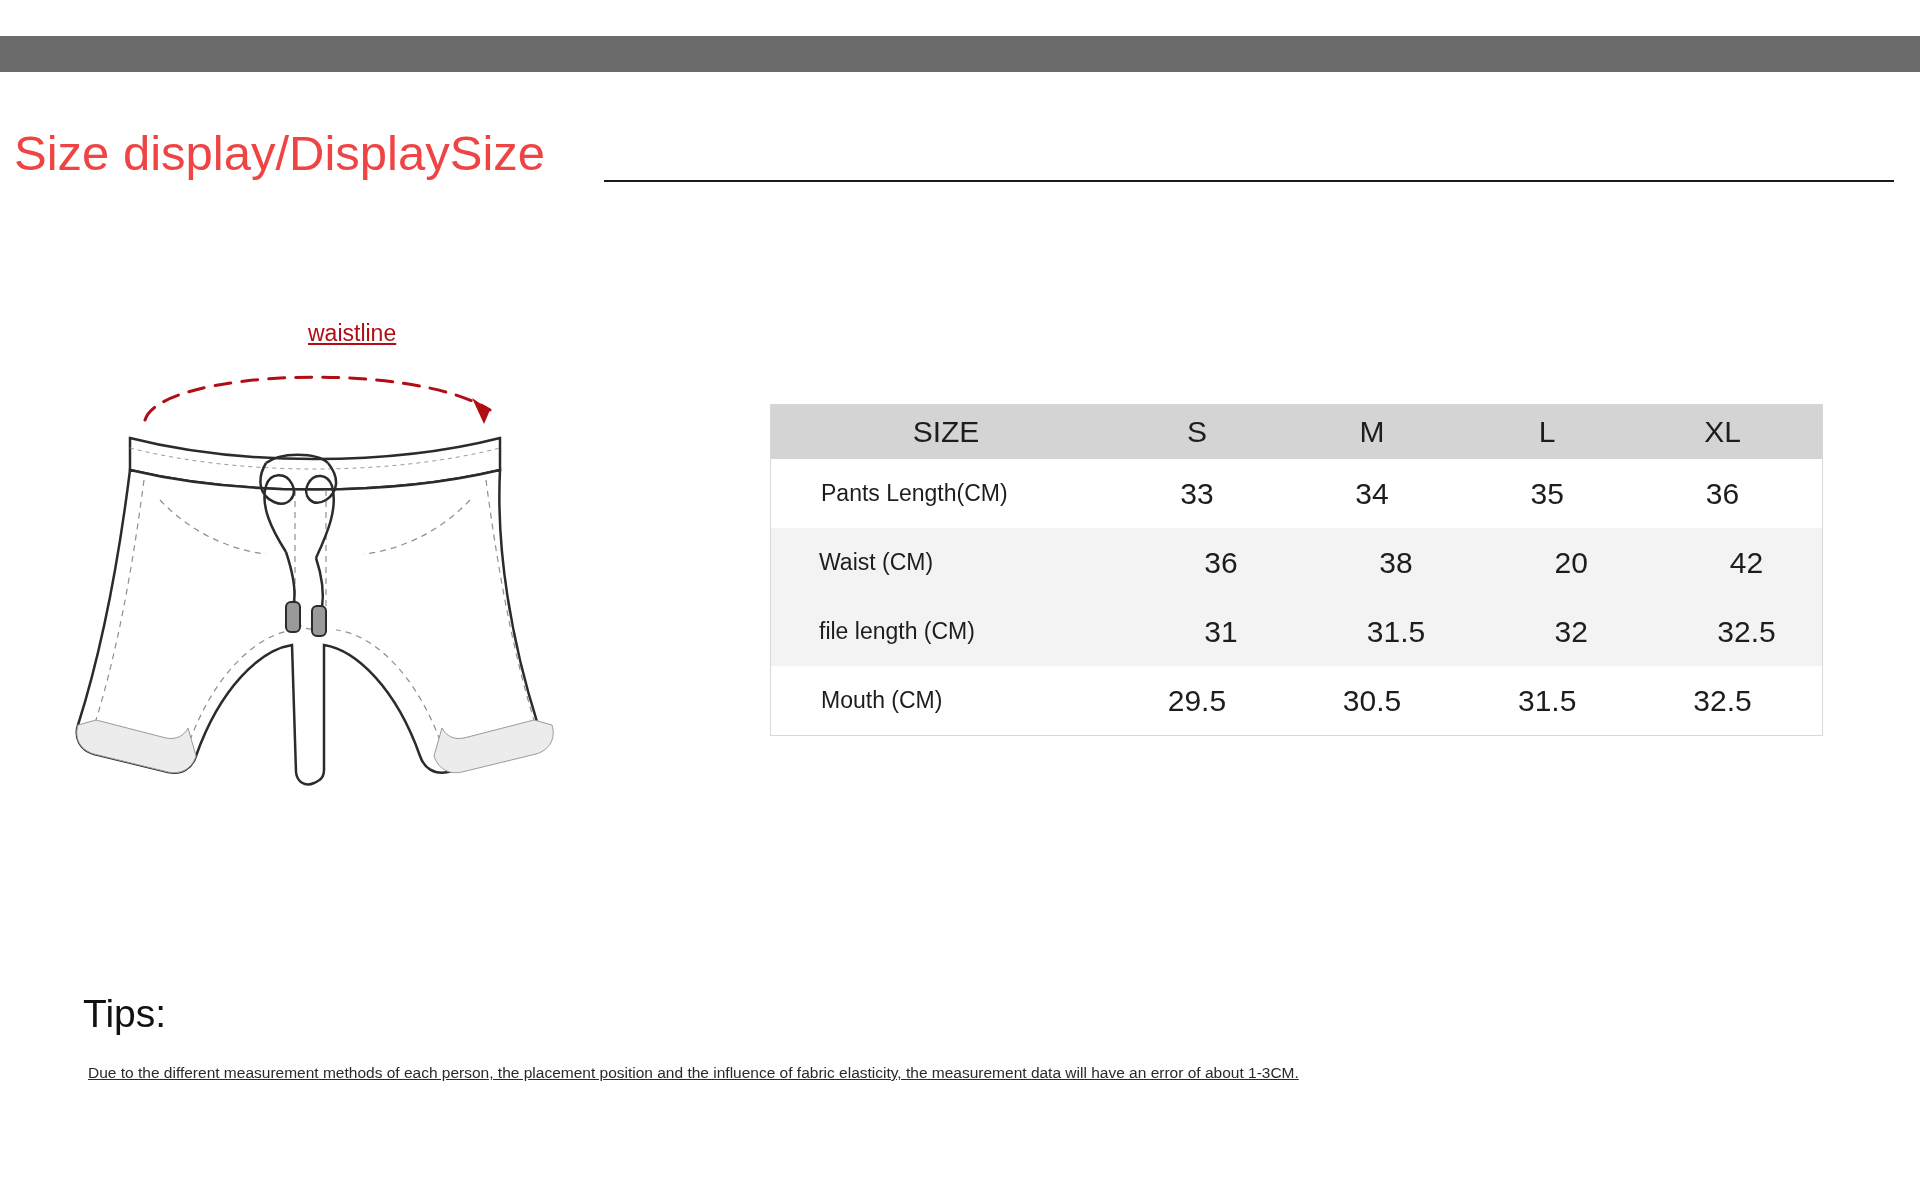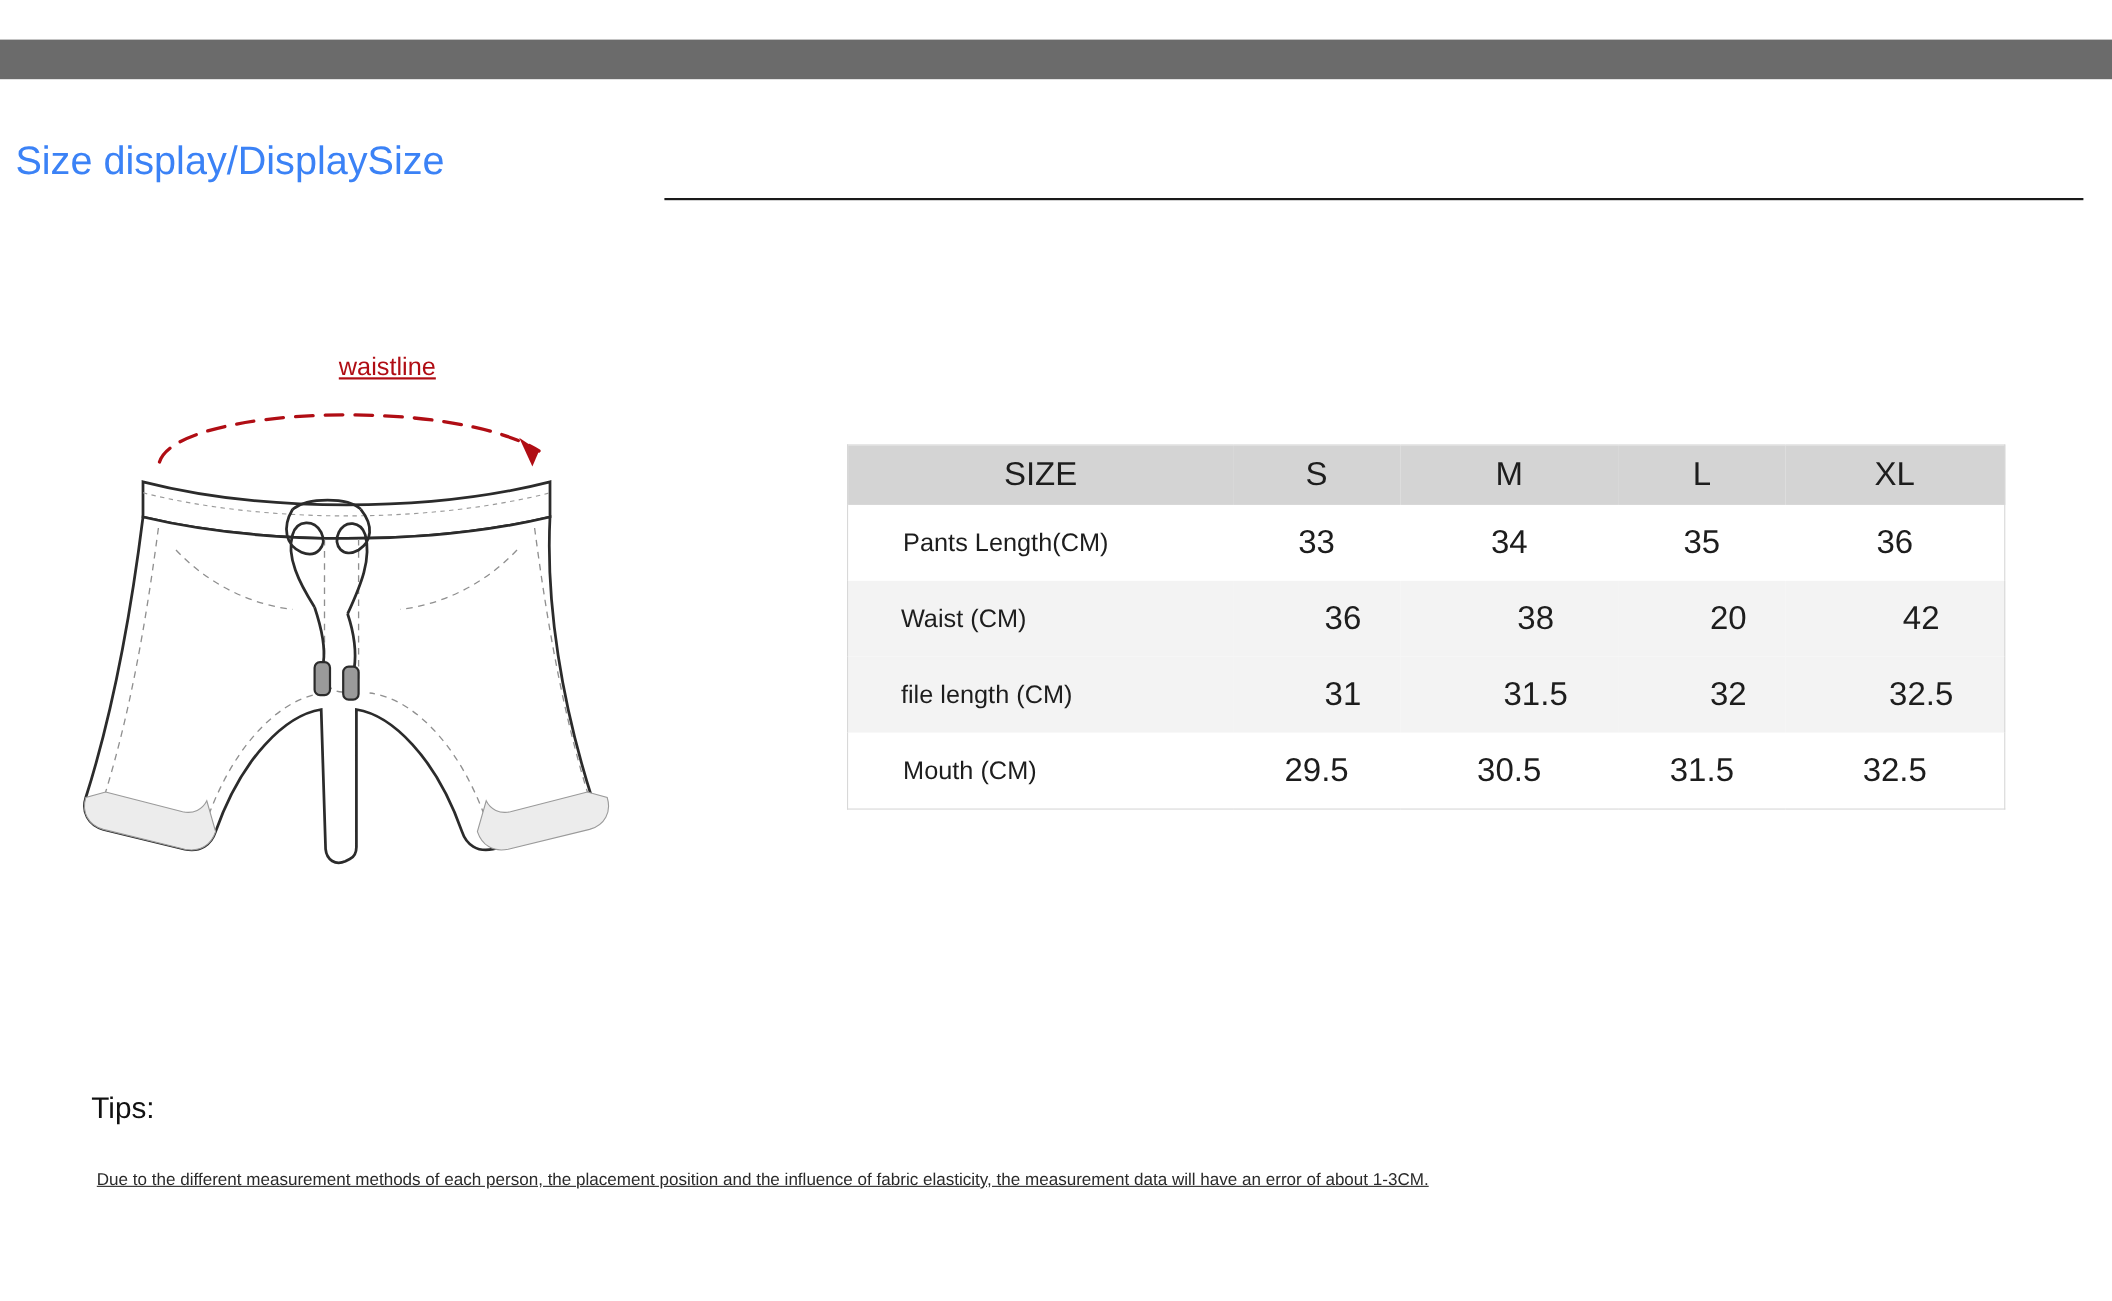--- a/index.html
+++ b/index.html
@@ -35,23 +35,23 @@
     position: absolute;
     left: 0;
     top: 125px;
     width: 1920px;
     height: 60px;
   }
   .title-text {
     position: absolute;
     left: 14px;
     top: 0;
-    font-size: 36px;
+    font-size: 49px;
     font-weight: 400;
-    color: #3b82f6;
+    color: #ef4444;
     letter-spacing: 0px;
     white-space: nowrap;
   }
   .title-rule {
     position: absolute;
     left: 604px;
     top: 55px;
     width: 1290px;
     height: 0;
     border-top: 2px solid #1a1a1a;
@@ -123,21 +123,21 @@
     font-size: 27px;
     color: #7a7a7a;
     white-space: nowrap;
   }
 
   
   .tips-title {
     position: absolute;
     left: 83px;
     top: 992px;
-    font-size: 27px;
+    font-size: 39px;
     color: #111111;
   }
   .tips-body {
     position: absolute;
     left: 88px;
     top: 1062px;
     width: 1500px;
     font-size: 15.5px;
     color: #2a2a2a;
     line-height: 1.4;

